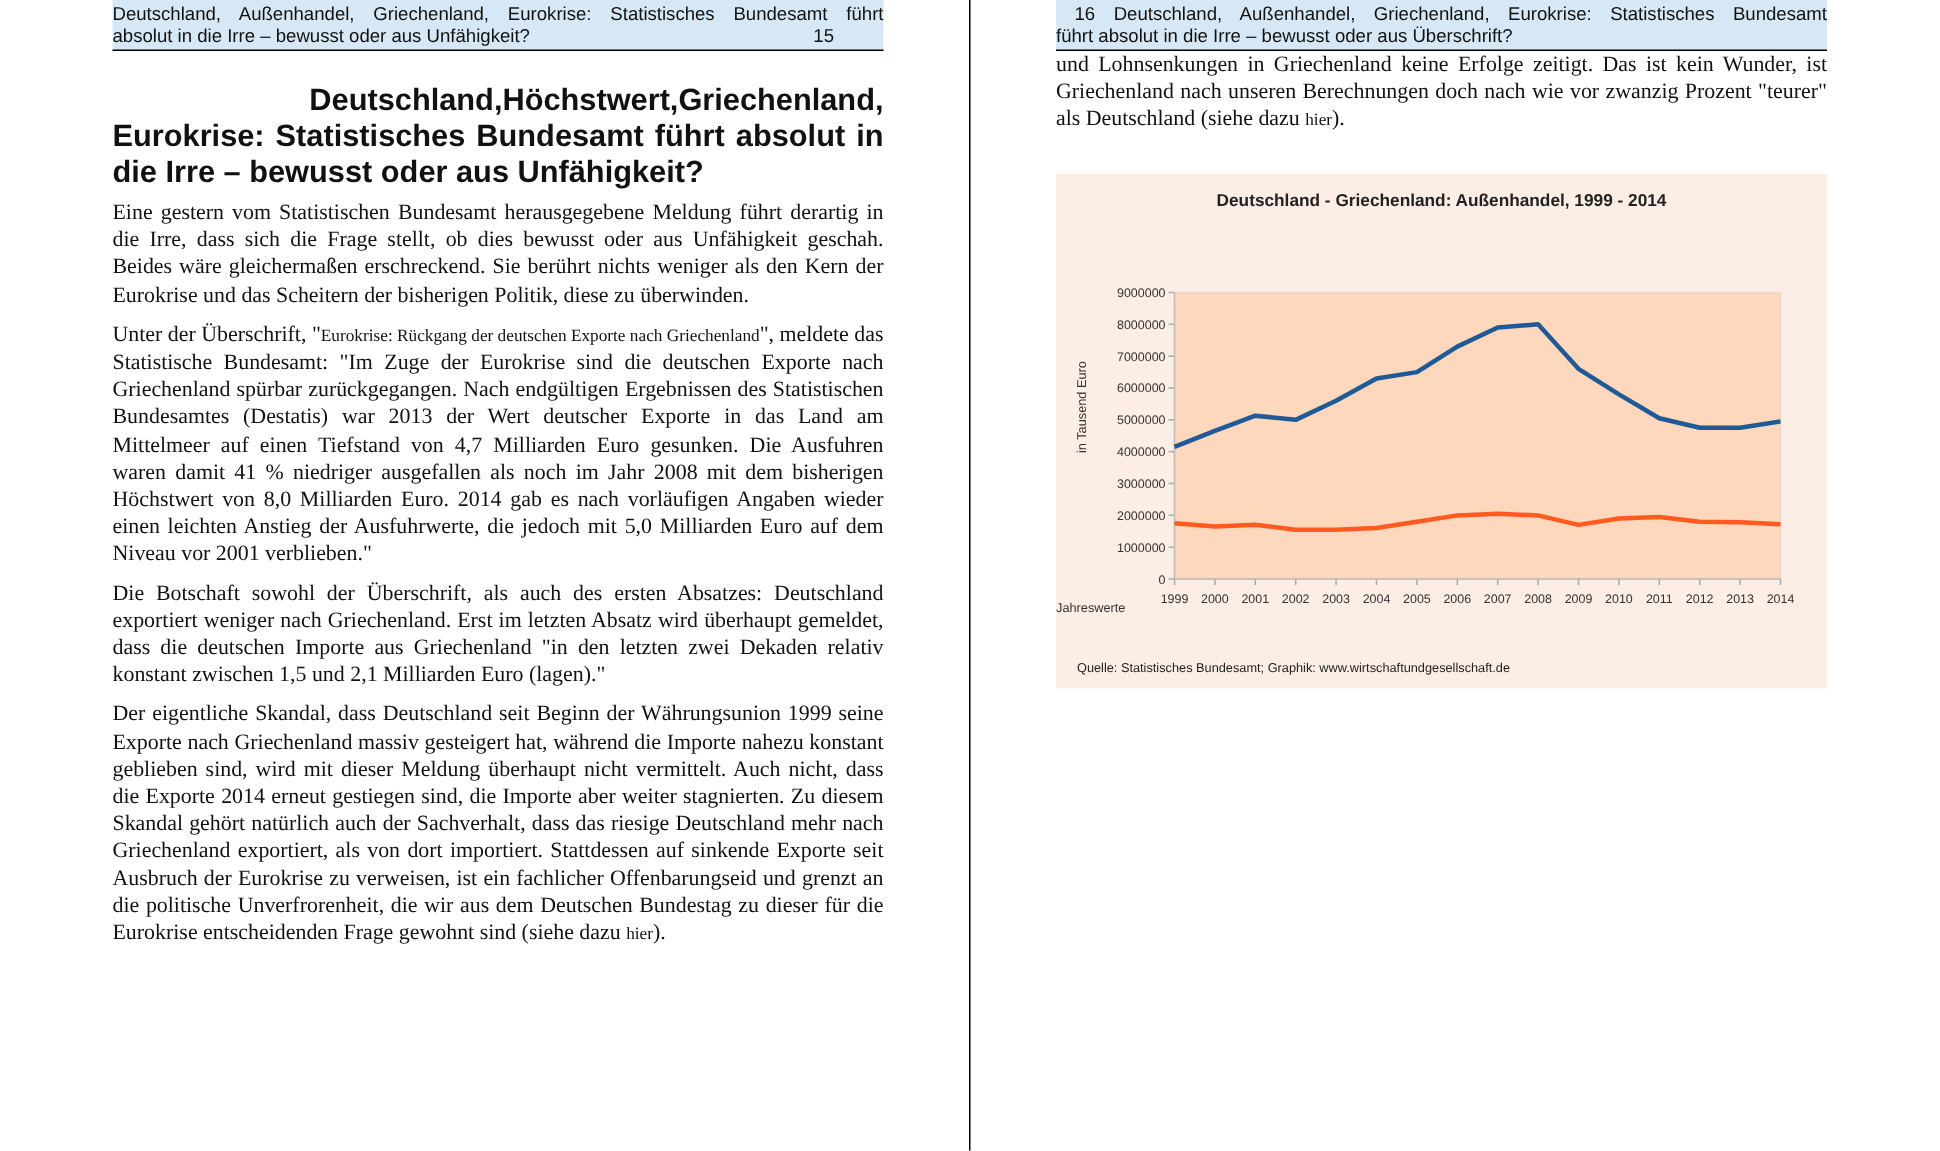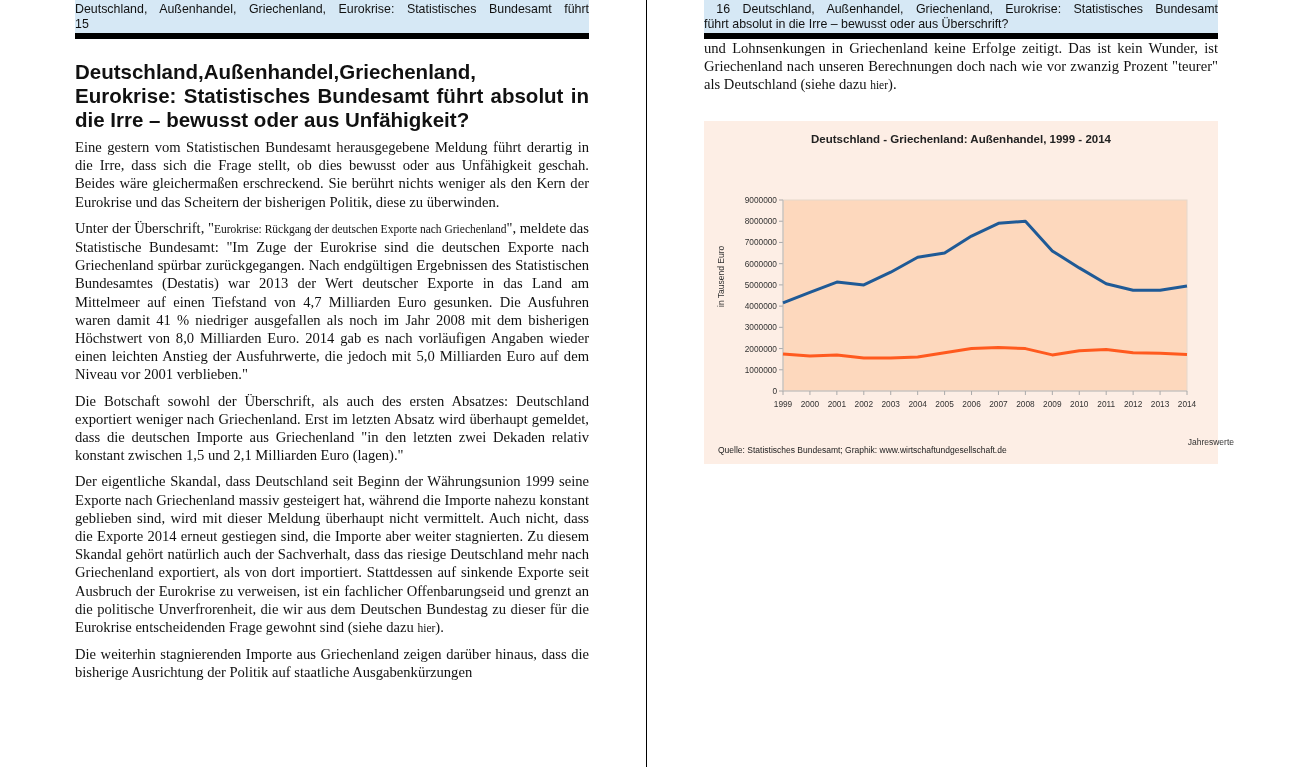--- a/index.html
+++ b/index.html
@@ -5,32 +5,32 @@
   html, body { margin: 0; padding: 0; }
   body {
     width: 1293px; height: 767px; overflow: hidden; background: #ffffff;
     position: relative; font-family: "Liberation Serif", serif; color: #111;
   }
   .divider { position: absolute; left: 646px; top: 0; width: 1px; height: 767px; background: #000; }
   .page { position: absolute; top: 0; }
   .page.left { left: 75px; width: 514px; }
   .page.right { left: 704px; width: 514px; }
   .running-header {
-    background: #d6e8f5; border-bottom: 6px solid #000000;
+    background: #d6e8f5; border-bottom: 1px solid #000000;
     font-family: "Liberation Sans", sans-serif; font-size: 12.4px; line-height: 15px;
     padding: 2px 0 1px 0; text-align: justify; color: #111;
   }
   .rh-left { position: relative; }
   .rh-left .line2 { display: flex; justify-content: space-between; }
   .rh-left .line2 .num { padding-right: 33px; }
   h1 {
     font-family: "Liberation Sans", sans-serif; font-weight: bold; font-size: 20.5px;
     line-height: 24px; margin: 21px 0 6px 0; text-align: justify; text-align-last: left;
   }
-  .h1-line1 { display: flex; justify-content: flex-start; }
+  .h1-line1 { display: flex; justify-content: flex-end; }
   p.body {
     font-size: 14.6px; line-height: 18.2px; margin: 0 0 8px 0; text-align: justify;
   }
   .small { font-size: 11.5px; }
   .right-body { margin-top: 19px; }
   .chart-box {
     margin-top: 26px; width: 514px; height: 343px; background: #fdeee5; position: relative;
   }
   .chart-box svg { position: absolute; left: 0; top: 0; }
   .chart-title {
@@ -41,56 +41,56 @@
     position: absolute; top: 46px; left: 0; width: 514px; text-align: center;
     font-family: "Liberation Sans", sans-serif; font-size: 8.5px; color: #333;
   }
   .legend .sw { display: inline-block; width: 20px; height: 2px; vertical-align: middle; margin: 0 2px 0 6px; }
   .source {
     position: absolute; left: 14px; top: 324px; font-family: "Liberation Sans", sans-serif;
     font-size: 8.5px; color: #222;
   }
   .source b { font-weight: normal; }
   .xlabel-axis {
-    position: absolute; top: 316px; left: 0; width: 530px; text-align: right;
+    position: absolute; top: 284px; left: 0; width: 530px; text-align: left;
     font-family: "Liberation Sans", sans-serif; font-size: 8.5px; color: #333;
   }
   .ylabel-axis {
     position: absolute; left: 12px; top: 186px; transform: rotate(-90deg); transform-origin: left top;
     font-family: "Liberation Sans", sans-serif; font-size: 8.5px; color: #333; white-space: nowrap;
   }
   .tick-text { font-family: "Liberation Sans", sans-serif; font-size: 8.3px; fill: #333; }
 </style>
 </head>
 <body>
 
 <div class="divider"></div>
 
 <div class="page left">
   <div class="running-header rh-left">
     <div style="text-align:justify;text-align-last:justify;">Deutschland, Außenhandel, Griechenland, Eurokrise: Statistisches Bundesamt führt</div>
     <div class="line2">
+      <span>absolut in die Irre – bewusst oder aus Unfähigkeit?</span>
       <span class="num">15</span>
     </div>
   </div>
 
   <h1>
     <div class="h1-line1">
       <span>Deutschland,</span>
-      <span>Außenhandel,</span>
+      <span>Höchstwert,</span>
       <span>Griechenland,</span>
     </div>
     <span>Eurokrise: Statistisches Bundesamt führt absolut in die Irre – bewusst oder aus Unfähigkeit?</span>
   </h1>
 
   <p class="body">Eine gestern vom Statistischen Bundesamt herausgegebene Meldung führt derartig in die Irre, dass sich die Frage stellt, ob dies bewusst oder aus Unfähigkeit geschah. Beides wäre gleichermaßen erschreckend. Sie berührt nichts weniger als den Kern der Eurokrise und das Scheitern der bisherigen Politik, diese zu überwinden.</p>
   <p class="body"><span>Unter der Überschrift, "</span><span class="small">Eurokrise: Rückgang der deutschen Exporte nach Griechenland</span><span>", meldete das Statistische Bundesamt: "Im Zuge der Eurokrise sind die deutschen Exporte nach Griechenland spürbar zurückgegangen. Nach endgültigen Ergebnissen des Statistischen Bundesamtes (Destatis) war 2013 der Wert deutscher Exporte in das Land am Mittelmeer auf einen Tiefstand von 4,7 Milliarden Euro gesunken. Die Ausfuhren waren damit 41 % niedriger ausgefallen als noch im Jahr 2008 mit dem bisherigen Höchstwert von 8,0 Milliarden Euro. 2014 gab es nach vorläufigen Angaben wieder einen leichten Anstieg der Ausfuhrwerte, die jedoch mit 5,0 Milliarden Euro auf dem Niveau vor 2001 verblieben."</span></p>
   <p class="body">Die Botschaft sowohl der Überschrift, als auch des ersten Absatzes: Deutschland exportiert weniger nach Griechenland. Erst im letzten Absatz wird überhaupt gemeldet, dass die deutschen Importe aus Griechenland "in den letzten zwei Dekaden relativ konstant zwischen 1,5 und 2,1 Milliarden Euro (lagen)."</p>
   <p class="body"><span>Der eigentliche Skandal, dass Deutschland seit Beginn der Währungsunion 1999 seine Exporte nach Griechenland massiv gesteigert hat, während die Importe nahezu konstant geblieben sind, wird mit dieser Meldung überhaupt nicht vermittelt. Auch nicht, dass die Exporte 2014 erneut gestiegen sind, die Importe aber weiter stagnierten. Zu diesem Skandal gehört natürlich auch der Sachverhalt, dass das riesige Deutschland mehr nach Griechenland exportiert, als von dort importiert. Stattdessen auf sinkende Exporte seit Ausbruch der Eurokrise zu verweisen, ist ein fachlicher Offenbarungseid und grenzt an die politische Unverfrorenheit, die wir aus dem Deutschen Bundestag zu dieser für die Eurokrise entscheidenden Frage gewohnt sind (siehe dazu </span><span class="small">hier</span><span>).</span></p>
-  <p class="body">Die weiterhin stagnierenden Importe aus Griechenland zeigen darüber hinaus, dass die bisherige Ausrichtung der Politik auf staatliche Ausgabenkürzungen</p>
 </div>
 
 <div class="page right">
   <div class="running-header">
     <div style="text-align:justify;text-align-last:justify;">&nbsp;<span>16</span> <span>Deutschland, Außenhandel, Griechenland, Eurokrise: Statistisches Bundesamt</span></div>
     <div>führt absolut in die Irre – bewusst oder aus Überschrift?</div>
   </div>
 
   <p class="body right-body"><span>und Lohnsenkungen in Griechenland keine Erfolge zeitigt. Das ist kein Wunder, ist Griechenland nach unseren Berechnungen doch nach wie vor zwanzig Prozent "teurer" als Deutschland (siehe dazu </span><span class="small">hier</span><span>).</span></p>
 

